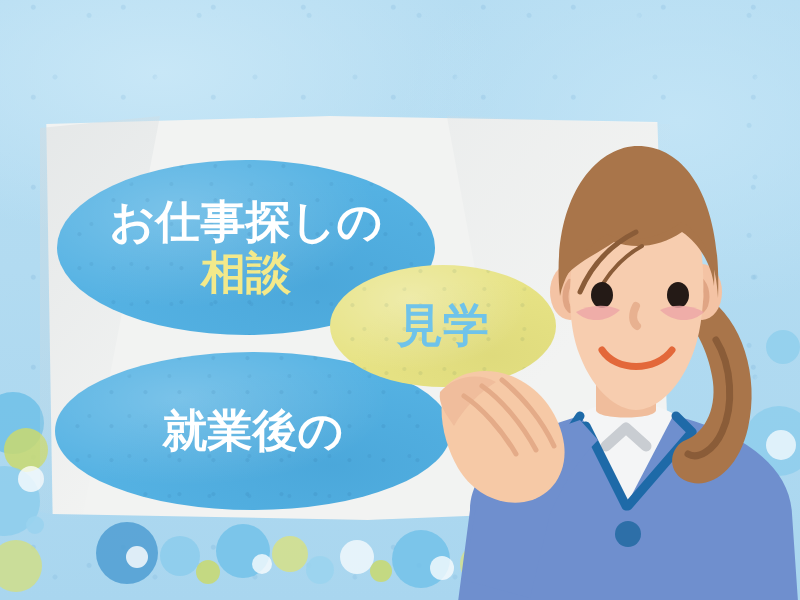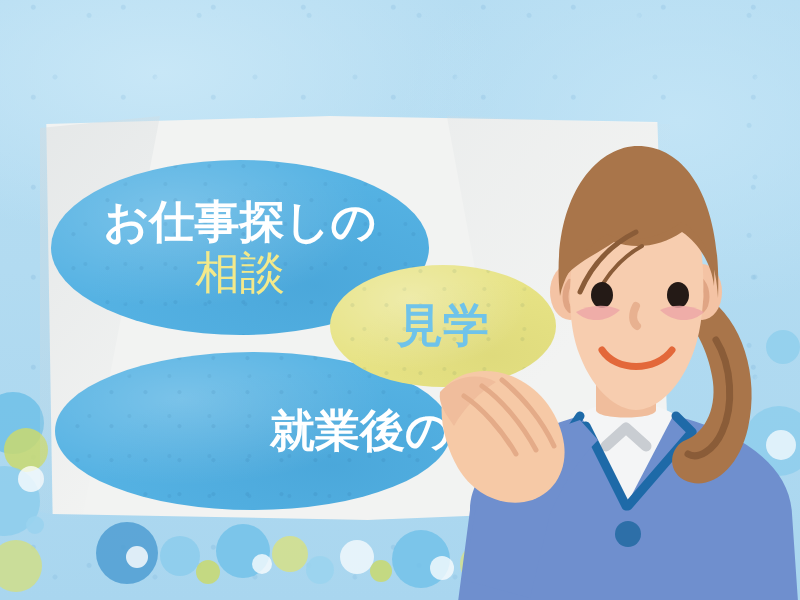--- a/index.html
+++ b/index.html
@@ -58,21 +58,21 @@
   }
   .ell-tex{position:absolute;inset:0;border-radius:50%;opacity:.28;mix-blend-mode:multiply;
     background-image:
       radial-gradient(circle at 20% 30%, rgba(255,255,255,.7) 0 1.5px, transparent 2.5px),
       radial-gradient(circle at 66% 18%, rgba(0,60,110,.25) 0 1.5px, transparent 2.5px),
       radial-gradient(circle at 44% 72%, rgba(255,255,255,.6) 0 1.5px, transparent 2.5px),
       radial-gradient(circle at 86% 60%, rgba(0,60,110,.20) 0 1.5px, transparent 2.5px);
     background-size:26px 26px,34px 34px,30px 30px,40px 40px;}
 
   .line-white{color:#ffffff;font-weight:700;position:relative;z-index:2;}
-  .line-yellow{color:#f3e98a;font-weight:400;position:relative;z-index:2;}
+  .line-yellow{color:#f3e98a;font-weight:700;position:relative;z-index:2;}
   .line-blue{color:#6fc3ea;font-weight:700;position:relative;z-index:2;}
 
   
   .headline{
     position:absolute;left:0;top:18px;width:800px;text-align:center;
     font-size:70px;font-weight:700;letter-spacing:1px;
     color:#1b6cb4;
     -webkit-text-stroke:11px #ffffff;
     paint-order:stroke fill;
     white-space:nowrap;
@@ -128,27 +128,27 @@
     <div class="bubble" style="left:766px;top:330px;width:34px;height:34px;background:#8ccdec;opacity:.75;"></div>
   </div>
 
   <div class="board" style="left:40px;top:116px;width:630px;height:404px;
               clip-path:polygon(1% 2%,46% 0%,98% 1.5%,100% 97%,52% 100%,2% 98.5%);"></div>
   <div class="board-fold" style="left:40px;top:116px;width:300px;height:404px;
               clip-path:polygon(0% 3%,40% 0%,14% 100%,0% 98%);opacity:.55;"></div>
   <div class="board-fold" style="left:360px;top:116px;width:310px;height:404px;
               clip-path:polygon(28% 0%,100% 2%,100% 96%,52% 100%);opacity:.35;"></div>
 
-  <div class="ell ell-blue" style="left:51px;top:160px;width:378px;height:175px;font-size:45px;">
+  <div class="ell ell-blue" style="left:57px;top:160px;width:378px;height:175px;font-size:45px;">
     <div class="ell-tex"></div>
     <div class="line-white">お仕事探しの</div>
     <div class="line-yellow">相談</div>
   </div>
 
-  <div class="ell ell-blue" style="left:55px;top:352px;width:396px;height:158px;font-size:45px;align-items:flex-end;">
+  <div class="ell ell-blue" style="left:55px;top:352px;width:396px;height:158px;font-size:45px;">
     <div class="ell-tex"></div>
     <div class="line-white">就業後の</div>
   </div>
 
   <div class="ell ell-yellow" style="left:330px;top:265px;width:226px;height:122px;font-size:46px;z-index:20;text-align:right;">
     <div class="ell-tex"></div>
     <div class="line-blue">見学</div>
   </div>
 
   <svg class="person" viewBox="0 0 380 490" width="380" height="490" xmlns="http://www.w3.org/2000/svg">

